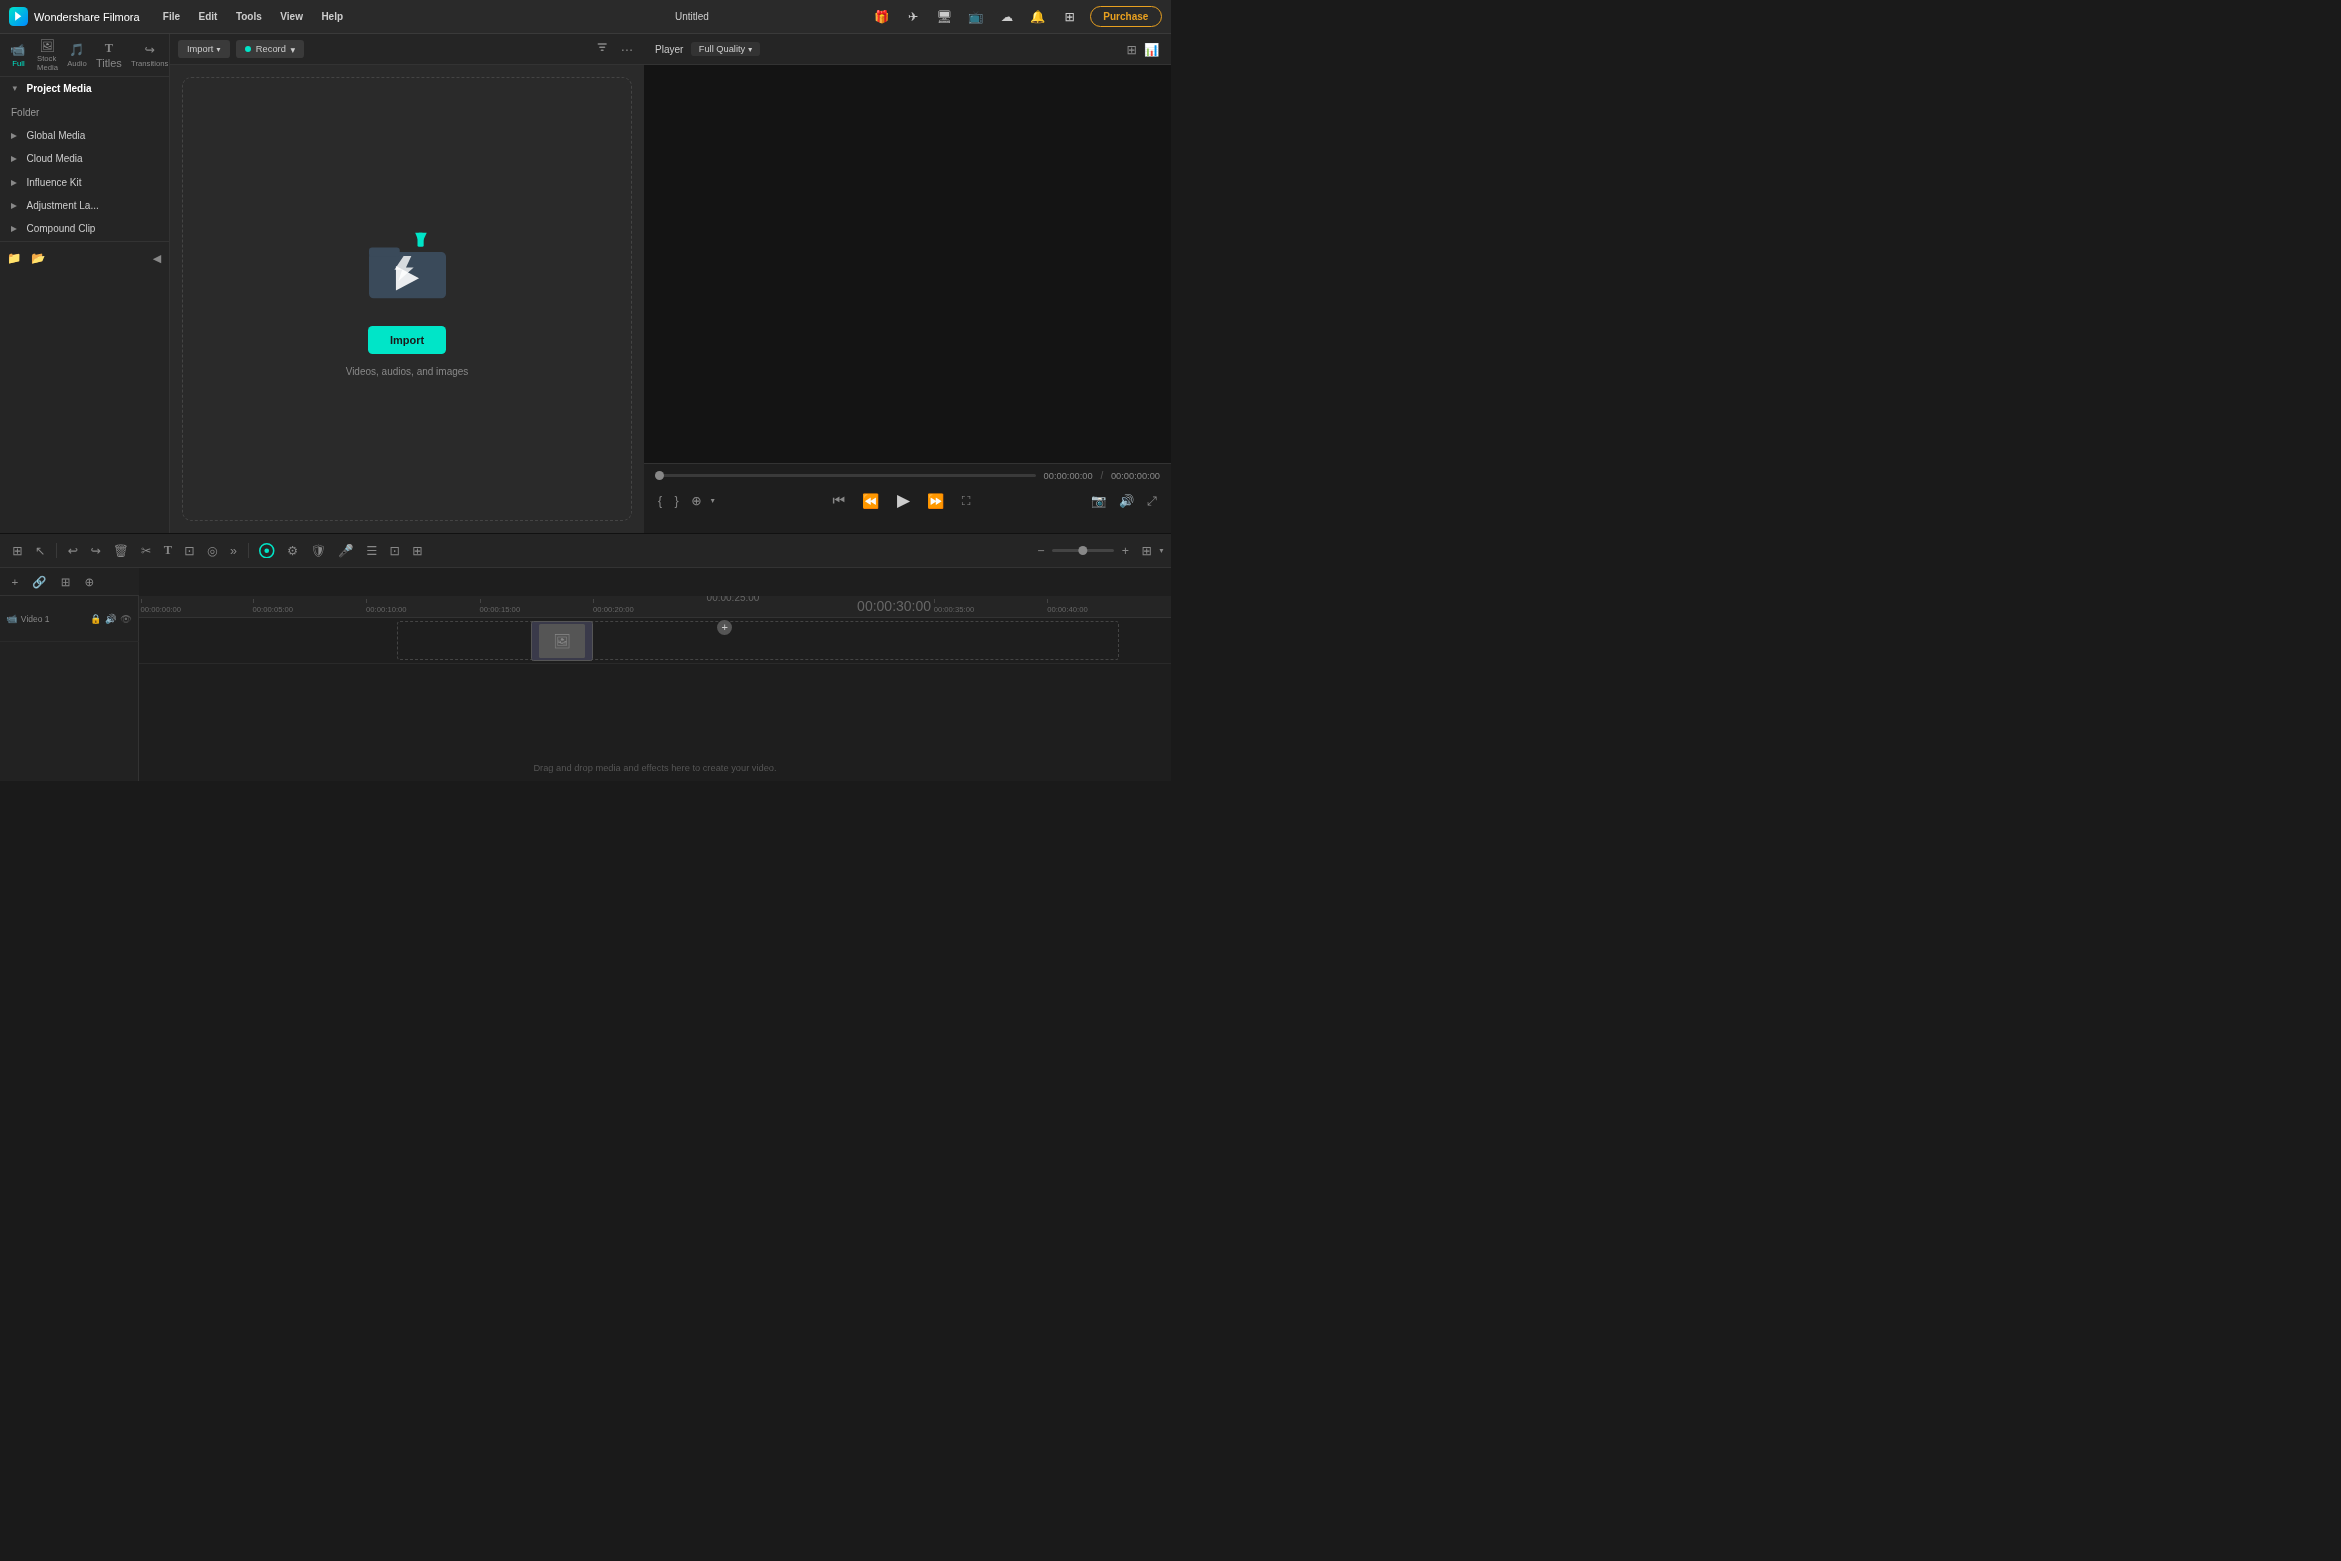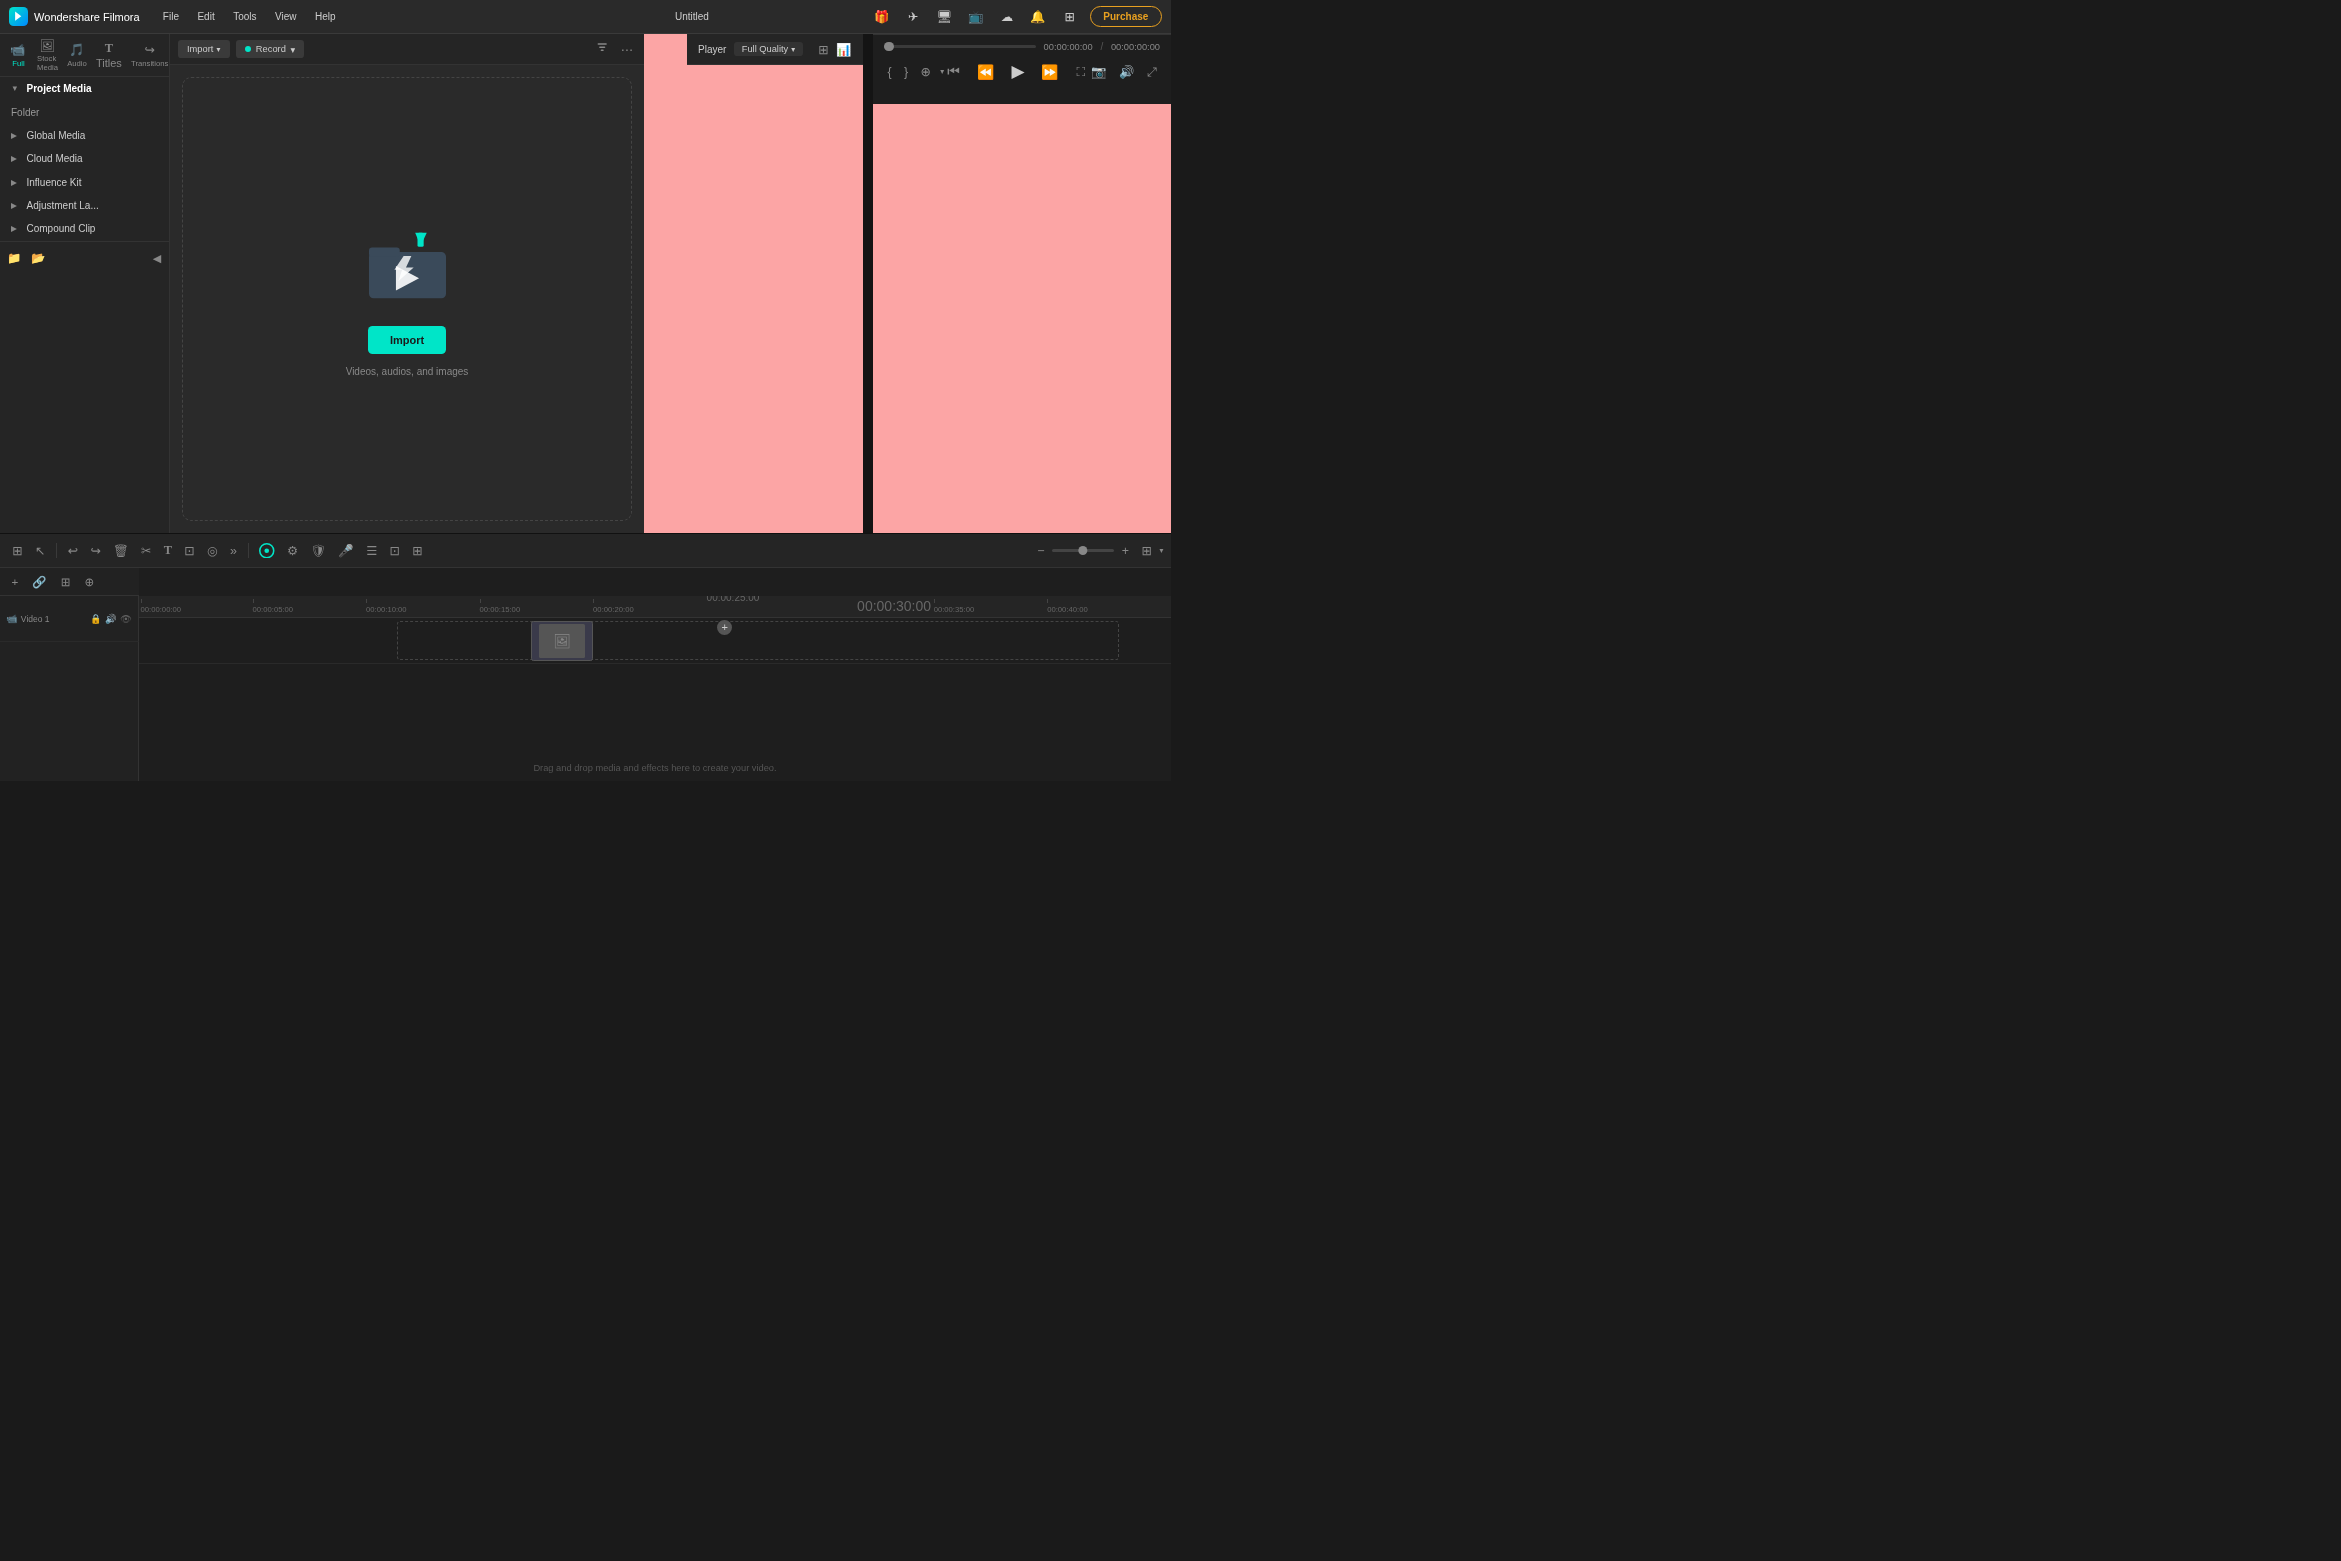--- a/index.html
+++ b/index.html
@@ -49,20 +49,21 @@
       display: flex;
       gap: 3.1px;
       flex: 1;
     }
     #menubar .menu-item {
       padding: 3.1px 7.7px;
       color: #ccc;
       cursor: pointer;
       border-radius: 3.1px;
       font-size: 10px;
+      font-weight: bold;
     }
     #menubar .title-center {
       flex: 1;
       text-align: center;
       color: #ccc;
       font-size: 10px;
     }
     #menubar .right-icons {
       display: flex;
       align-items: center;
@@ -479,23 +480,22 @@
     }
     .center-column {
       flex: 1;
       display: flex;
       flex-direction: column;
       min-width: 0;
     }
     .right-column {
       width: 527px;
       display: flex;
-      flex-direction: row;
-      background: #fca5a5;
-      padding-left: 43px;
+      flex-direction: column;
+      background: #fef9c3;
     }
   </style>
 </head>
 <body>
 
 <div class="app-layout">
 
   <div id="menubar">
     <div class="logo">
       <div class="logo-icon">

